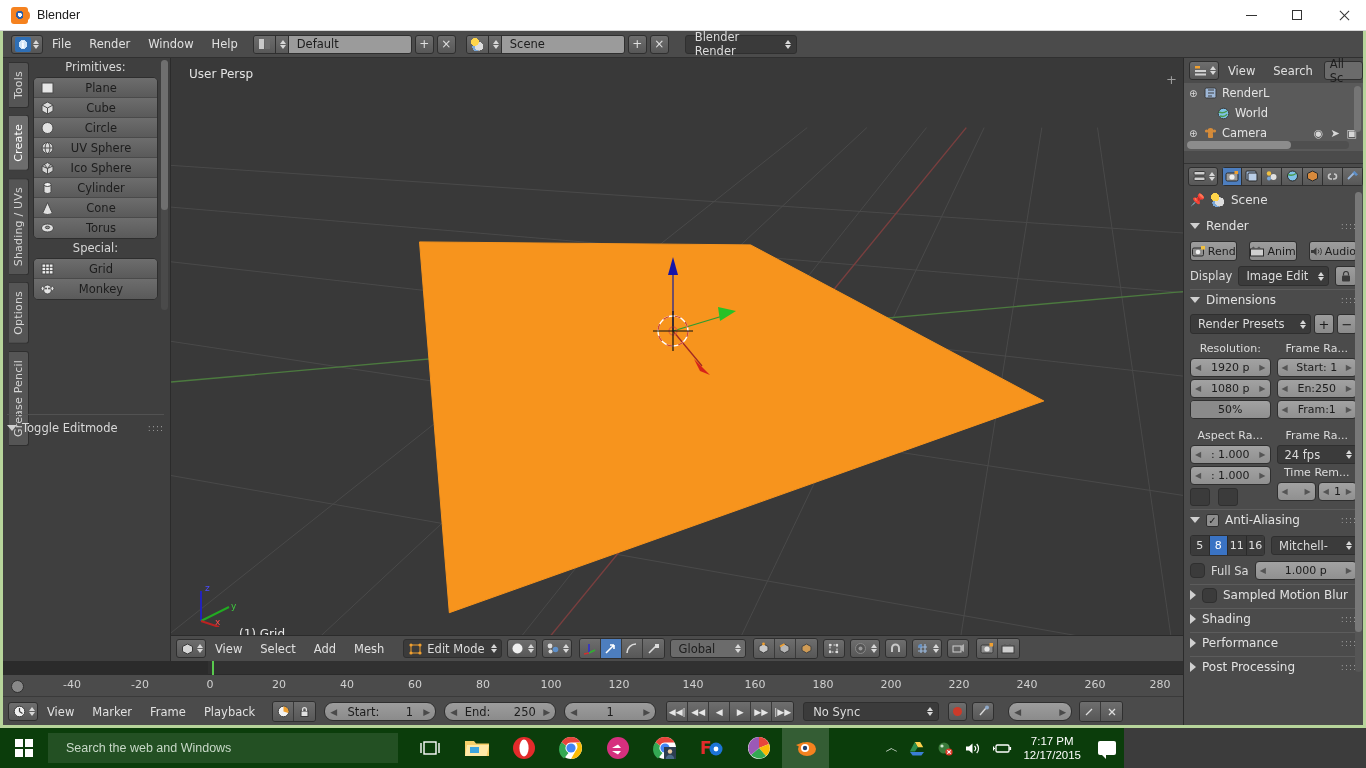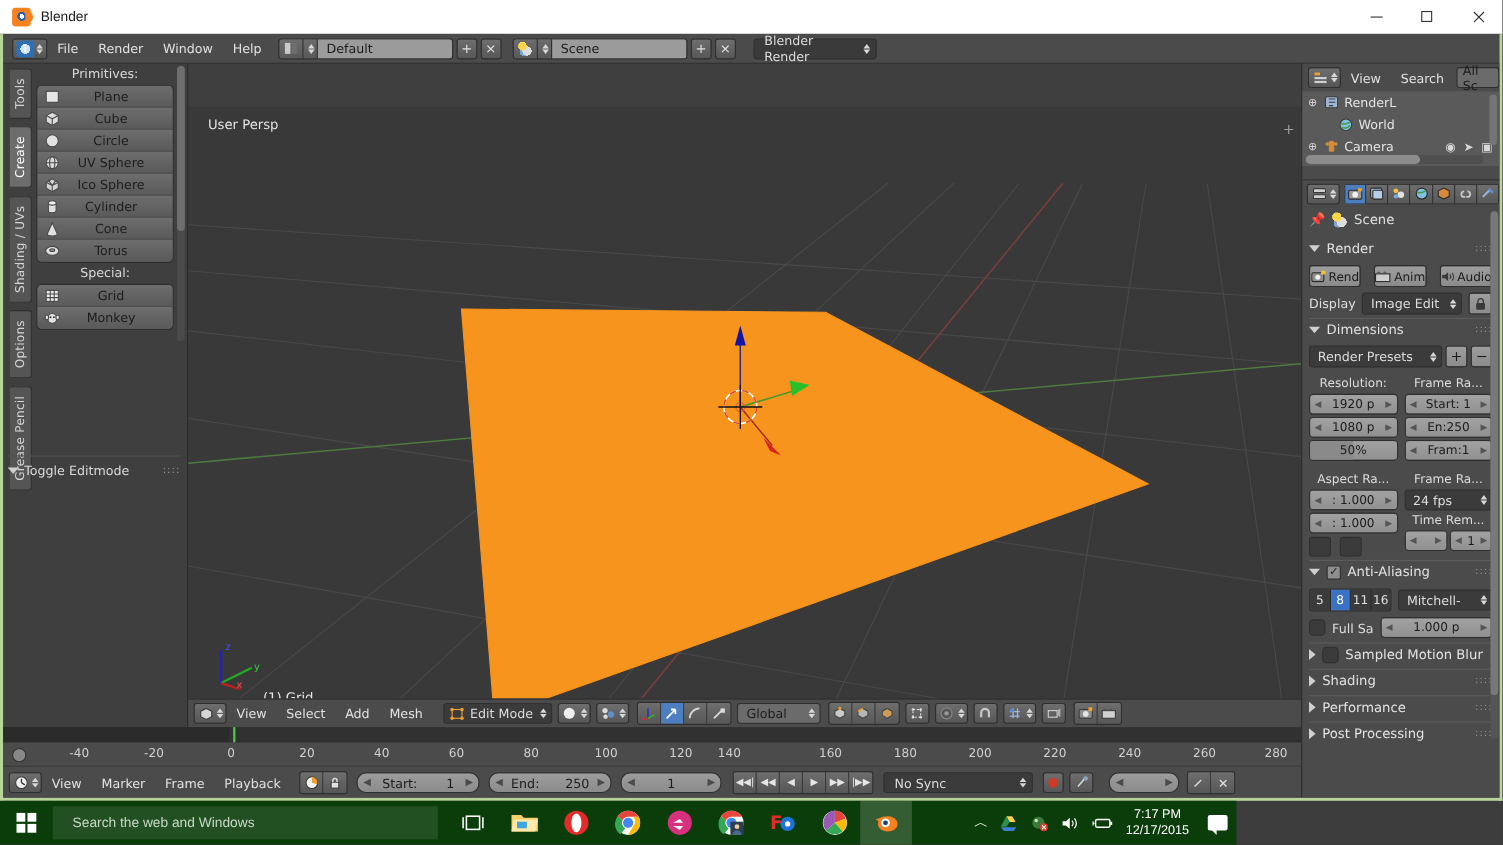--- a/index.html
+++ b/index.html
@@ -183,21 +183,21 @@
     display: flex; align-items: center; gap: 5px; color: #d9d9d9; font-size: 11.5px;
   }
   .tri { width: 0; height: 0; }
   .tri.down { border-left: 5px solid transparent; border-right: 5px solid transparent; border-top: 6px solid #d0d0d0; }
   .tri.right { border-top: 5px solid transparent; border-bottom: 5px solid transparent; border-left: 6px solid #d0d0d0; }
   .grip { margin-left: auto; color: #9a9a9a; font-size: 9px; letter-spacing: 1px; }
 
   
   .viewport {
     position: absolute; left: 168px; top: 0; right: 180px; bottom: 64px;
-    background: #393939; overflow: hidden; margin-top: 39px;
+    background: #393939; overflow: hidden;
   }
   .vp-text {
     position: absolute; left: 18px; top: 9px; color: #e3e3e3; font-size: 12px;
   }
   .vp-obj { position: absolute; left: 68px; bottom: 20px; color: #e8e8e8; font-size: 12px; }
   .vp-plus { position: absolute; right: 6px; top: 14px; color: #9d9d9d; font-size: 13px; }
   .axis-gizmo { position: absolute; left: 22px; bottom: 34px; width: 48px; height: 50px; }
   .grid-svg, .plane-svg { position: absolute; inset: 0; }
 
   
@@ -865,21 +865,21 @@
           <span class="tl-handle"></span>
           <span class="tick" style="left:69px">-40</span>
           <span class="tick" style="left:137px">-20</span>
           <span class="tick" style="left:207px">0</span>
           <span class="tick" style="left:276px">20</span>
           <span class="tick" style="left:344px">40</span>
           <span class="tick" style="left:412px">60</span>
           <span class="tick" style="left:480px">80</span>
           <span class="tick" style="left:548px">100</span>
           <span class="tick" style="left:616px">120</span>
-          <span class="tick" style="left:660px">140</span>
+          <span class="tick" style="left:690px">140</span>
           <span class="tick" style="left:752px">160</span>
           <span class="tick" style="left:820px">180</span>
           <span class="tick" style="left:888px">200</span>
           <span class="tick" style="left:956px">220</span>
           <span class="tick" style="left:1024px">240</span>
           <span class="tick" style="left:1092px">260</span>
           <span class="tick" style="left:1157px">280</span>
         </div>
 
         <div class="tl-header">

